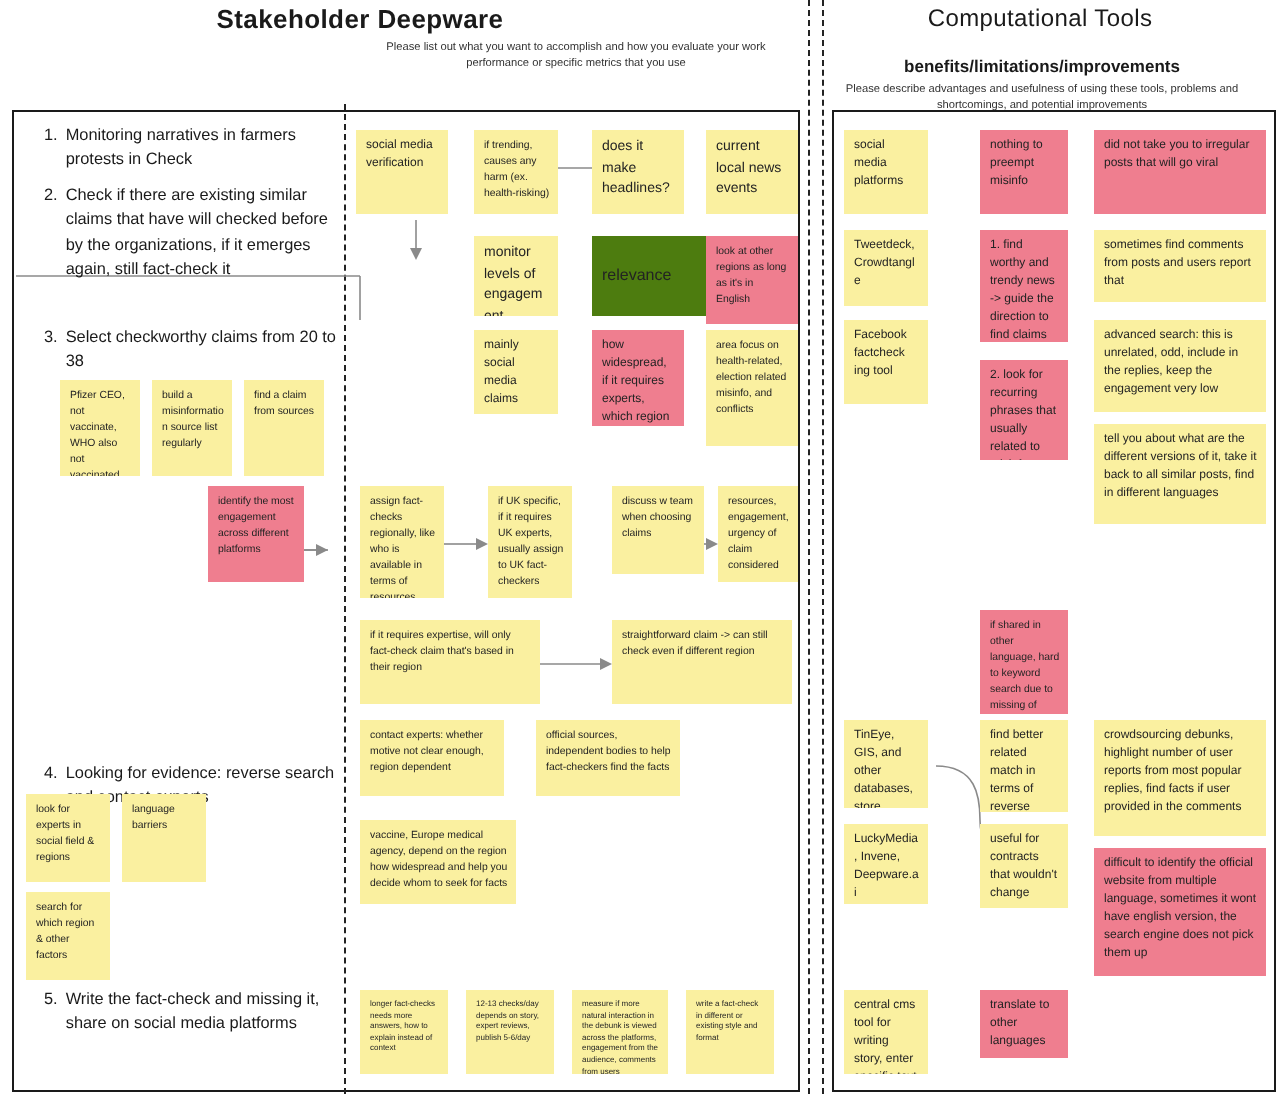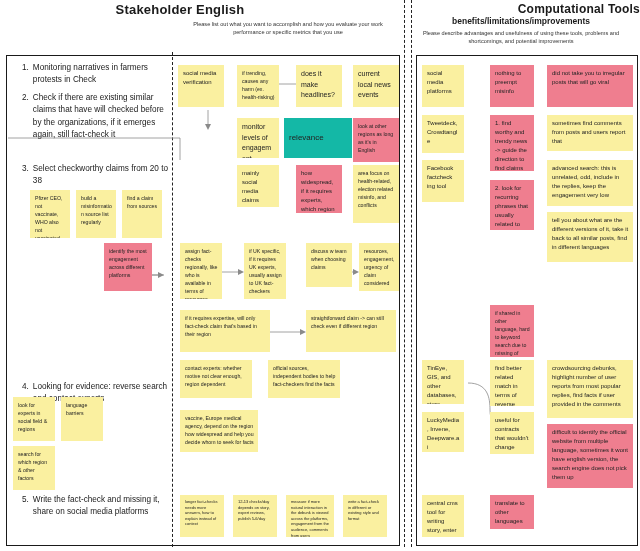--- a/index.html
+++ b/index.html
@@ -13,21 +13,21 @@
   }
   .board{position:absolute;inset:0;}
 
   
   .hdr-title{
     position:absolute;left:0;top:2px;width:360px;
     text-align:center;font-size:13px;font-weight:bold;letter-spacing:.2px;
   }
   .hdr-title-right{
     position:absolute;left:400px;top:2px;width:240px;
-    text-align:right;font-size:12px;font-weight:bold;letter-spacing:.2px;
+    text-align:center;font-size:12px;font-weight:normal;letter-spacing:.2px;
   }
   .col-head{position:absolute;text-align:center;}
   .col-head .ch-title{font-size:9.5px;font-weight:bold;margin-bottom:3px;}
   .col-head .ch-sub{font-size:5.6px;line-height:1.45;color:#333;}
 
   
   .panel{
     position:absolute;border:1.4px solid #1a1a1a;background:#fff;
   }
   .divider{
@@ -63,29 +63,29 @@
   
   svg.arrows{position:absolute;inset:0;width:640px;height:551px;pointer-events:none;}
   svg.arrows path,svg.arrows line{stroke:#8a8a8a;stroke-width:.8px;fill:none;}
   svg.arrows polygon{fill:#8a8a8a;}
 </style>
 </head>
 <body>
 
 <div class="board">
 
-  <div class="hdr-title">Stakeholder English</div>
+  <div class="hdr-title">Stakeholder Deepware</div>
 
 
   <div class="col-head" style="left:178px;top:20px;width:220px;">
     <div class="ch-sub">Please list out what you want to accomplish and how you evaluate your work performance or specific metrics that you use</div>
   </div>
 
   <div class="hdr-title-right">Computational Tools</div>
-  <div class="col-head" style="left:406px;top:16px;width:230px;">
+  <div class="col-head" style="left:406px;top:28px;width:230px;">
     <div class="ch-title" style="font-size:8.5px;">benefits/limitations/improvements</div>
     <div class="ch-sub">Please describe advantages and usefulness of using these tools, problems and shortcomings, and potential improvements</div>
   </div>
 
   <div class="panel" style="left:6px;top:55px;width:392px;height:489px;"></div>
   <div class="panel" style="left:416px;top:55px;width:220px;height:489px;"></div>
 
   <div class="divider" style="left:172px;top:52px;bottom:4px;"></div>
   <div class="divider" style="left:404px;top:0;bottom:4px;"></div>
   <div class="divider" style="left:411px;top:0;bottom:4px;"></div>
@@ -150,21 +150,21 @@
   <div class="note" style="left: 13px; top: 397px; width: 42px; height: 44px; background: rgb(250, 240, 160);">look for experts in social field &amp; regions</div>
   <div class="note" style="left: 61px; top: 397px; width: 42px; height: 44px; background: rgb(250, 240, 160);">language barriers</div>
   <div class="note" style="left: 13px; top: 446px; width: 42px; height: 44px; background: rgb(250, 240, 160);">search for which region &amp; other factors</div>
 
   <div class="note mid" style="left: 178px; top: 65px; width: 46px; height: 42px; background: rgb(250, 240, 160);">social media verification</div>
   <div class="note" style="left: 237px; top: 65px; width: 42px; height: 42px; background: rgb(250, 240, 160);">if trending, causes any harm (ex. health-risking)</div>
   <div class="note big" style="left: 296px; top: 65px; width: 46px; height: 42px; background: rgb(250, 240, 160);">does it make headlines?</div>
   <div class="note big" style="left: 353px; top: 65px; width: 46px; height: 42px; background: rgb(250, 240, 160);">current local news events</div>
 
   <div class="note big" style="left: 237px; top: 118px; width: 42px; height: 40px; background: rgb(250, 240, 160);">monitor levels of engagement</div>
-  <div class="note" style="left: 284px; top: 118px; width: 68px; height: 40px; font-size: 8px; display: flex; align-items: center; background: #14b8a6;">relevance</div>
+  <div class="note" style="left: 296px; top: 118px; width: 68px; height: 40px; font-size: 8px; display: flex; align-items: center; background: #4d7c0f;">relevance</div>
   <div class="note pink" style="left: 353px; top: 118px; width: 46px; height: 44px; background: rgb(239, 126, 143);">look at other regions as long as it's in English</div>
 
   <div class="note mid" style="left: 237px; top: 165px; width: 42px; height: 42px; background: rgb(250, 240, 160);">mainly social media claims</div>
   <div class="note pink mid" style="left: 296px; top: 165px; width: 46px; height: 48px; background: rgb(239, 126, 143);">how widespread, if it requires experts, which region</div>
   <div class="note" style="left: 353px; top: 165px; width: 46px; height: 58px; background: rgb(250, 240, 160);">area focus on health-related, election related misinfo, and conflicts</div>
 
   <div class="note" style="left: 180px; top: 243px; width: 42px; height: 56px; background: rgb(250, 240, 160);">assign fact-checks regionally, like who is available in terms of resources</div>
   <div class="note" style="left: 244px; top: 243px; width: 42px; height: 56px; background: rgb(250, 240, 160);">if UK specific, if it requires UK experts, usually assign to UK fact-checkers</div>
   <div class="note" style="left: 306px; top: 243px; width: 46px; height: 44px; background: rgb(250, 240, 160);">discuss w team when choosing claims</div>
   <div class="note" style="left: 359px; top: 243px; width: 40px; height: 48px; background: rgb(250, 240, 160);">resources, engagement, urgency of claim considered</div>

